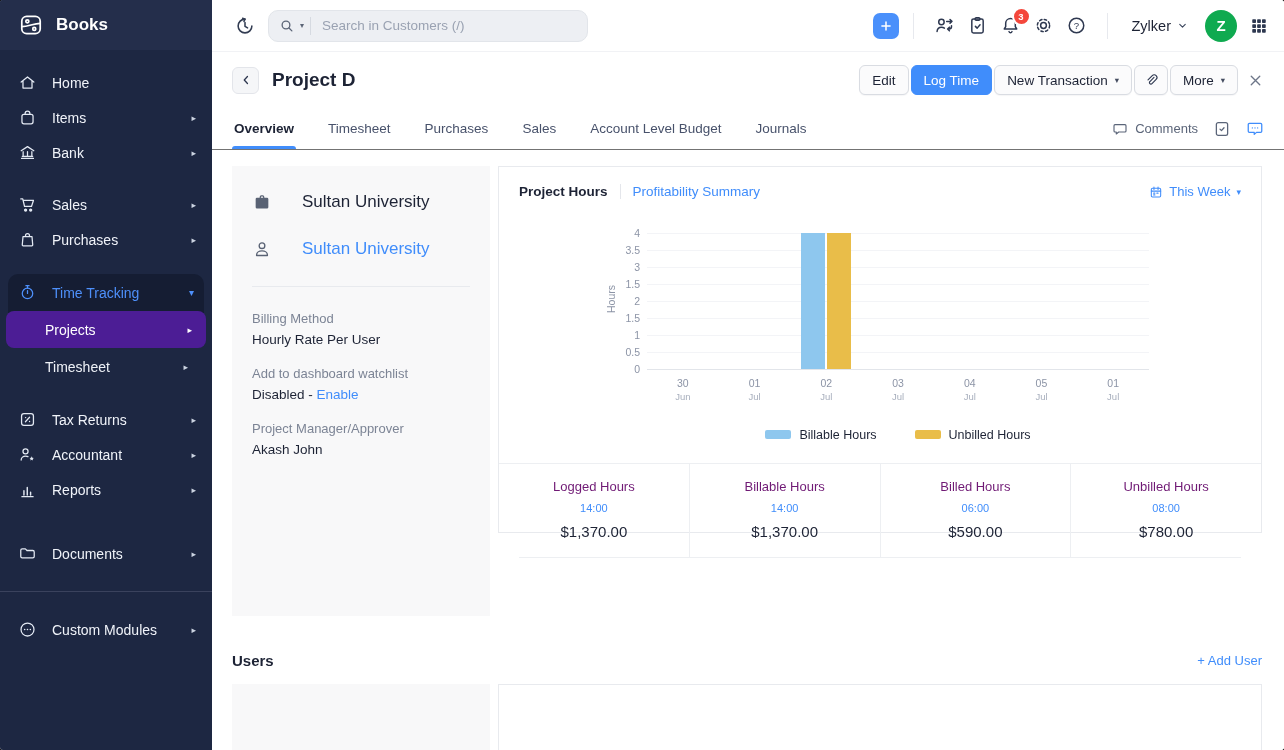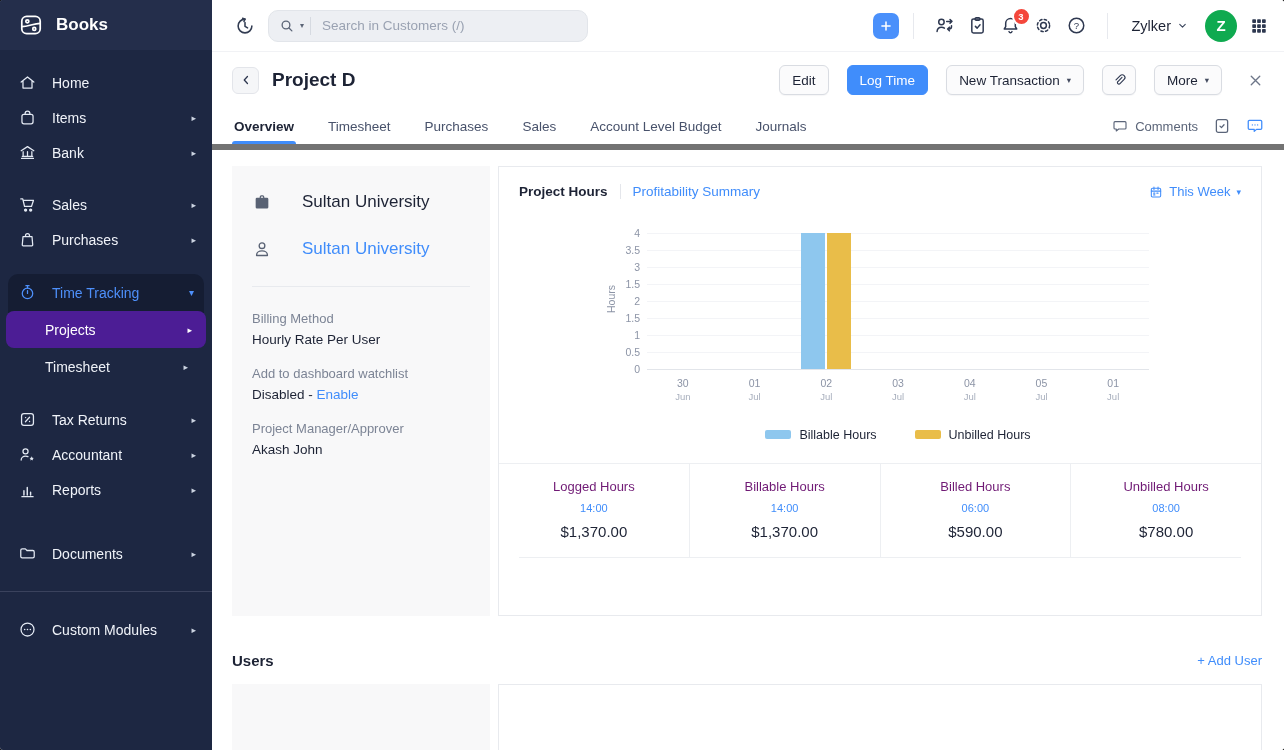--- a/index.html
+++ b/index.html
@@ -67,34 +67,34 @@
             justify-content:center; margin:0 13px; cursor:pointer; }
   .grid-ic { width:18px; height:18px; color:#2e3850; cursor:pointer; }
 
   
   .page-head { height:56px; flex:none; display:flex; align-items:center; padding:0 20px; }
   .back-btn { width:27px; height:27px; border-radius:6px; background:#f5f6f8;
               border:1px solid #e3e5ea; display:flex; align-items:center;
               justify-content:center; color:#2e3850; cursor:pointer; }
   .back-btn svg { width:14px; height:14px; }
   .title { font-size:19px; font-weight:600; color:#1d2335; margin-left:13px; }
-  .head-actions { margin-left:auto; display:flex; align-items:center; gap:18px; }
+  .head-actions { margin-left:auto; display:flex; align-items:center; gap:2px; }
   .btn { height:30px; padding:0 12px; border-radius:6px; font-size:13.5px;
          display:flex; align-items:center; gap:7px; cursor:pointer; font-family:inherit; }
   .btn-light { background:#fbfbfc; border:1px solid #d9dce2; color:#1d2335;
                box-shadow:0 1px 1px rgba(20,30,60,.04); }
   .btn-primary { background:#408dfb; border:1px solid #408dfb; color:#fff; }
   .bcaret { font-size:8.5px; color:#444c60; }
   .icon-btn { width:34px; justify-content:center; padding:0; }
   .icon-btn svg { width:16px; height:16px; color:#2e3850; }
   .close-x { width:17px; height:17px; color:#6d7688; margin-left:7px; cursor:pointer; }
 
   
   .tabs { height:42px; flex:none; display:flex; align-items:stretch; padding:0 20px;
-          border-bottom:6px solid #737373; }
+          border-bottom:1px solid #737373; }
   .tab { display:flex; align-items:center; margin-right:30px; font-size:13.5px;
          color:#48526b; position:relative; padding:0 2px; cursor:pointer; }
   .tab.active { color:#1d2335; font-weight:700; }
   .tab.active::after { content:""; position:absolute; left:0; right:0; bottom:0;
                        height:3px; background:#408dfb; border-radius:3px 3px 0 0; }
   .tabs-right { margin-left:auto; display:flex; align-items:center; gap:15px; color:#5b6579; }
   .comments-btn { display:flex; align-items:center; gap:7px; font-size:13px; cursor:pointer; }
   .comments-btn svg { width:16px; height:16px; }
   .t-ic { width:18px; height:18px; cursor:pointer; }
   .t-ic.blue { color:#408dfb; }
@@ -106,21 +106,21 @@
   .ip-row { display:flex; align-items:center; margin-bottom:27px; }
   .ip-ico { width:20px; height:20px; color:#596274; margin-right:30px; flex:none; }
   .ip-name { font-size:17px; color:#1d2335; font-weight:500; }
   .ip-name.blue { color:#408dfb; cursor:pointer; }
   .ip-div { height:1px; background:#e8eaee; margin:4px 0 24px; }
   .field { margin-bottom:19px; }
   .f-label { font-size:13px; color:#7c8495; margin-bottom:6px; }
   .f-value { font-size:13.5px; color:#1d2335; }
   .f-link { color:#408dfb; cursor:pointer; text-decoration:none; }
 
-  .chart-panel { flex:1; min-width:0; height:450px; background:#fff; border:1px solid #e8eaee; }
+  .chart-panel { flex:1; min-width:0; height:367px; background:#fff; border:1px solid #e8eaee; }
   .cp-head { display:flex; align-items:center; padding:17px 20px 0; }
   .cp-tab { font-size:13.5px; font-weight:600; color:#1d2335; padding-right:12px;
             border-right:1px solid #e4e6eb; cursor:pointer; }
   .cp-link { font-size:13.5px; color:#408dfb; margin-left:12px; cursor:pointer; }
   .cp-range { margin-left:auto; color:#408dfb; font-size:13px; display:flex;
               align-items:center; gap:6px; cursor:pointer; }
   .cp-range svg { width:14px; height:14px; }
   .cp-range .caret-dn { font-size:9px; }
 
   .chart-area { position:relative; height:137px; margin:34px 112px 0 148px;

